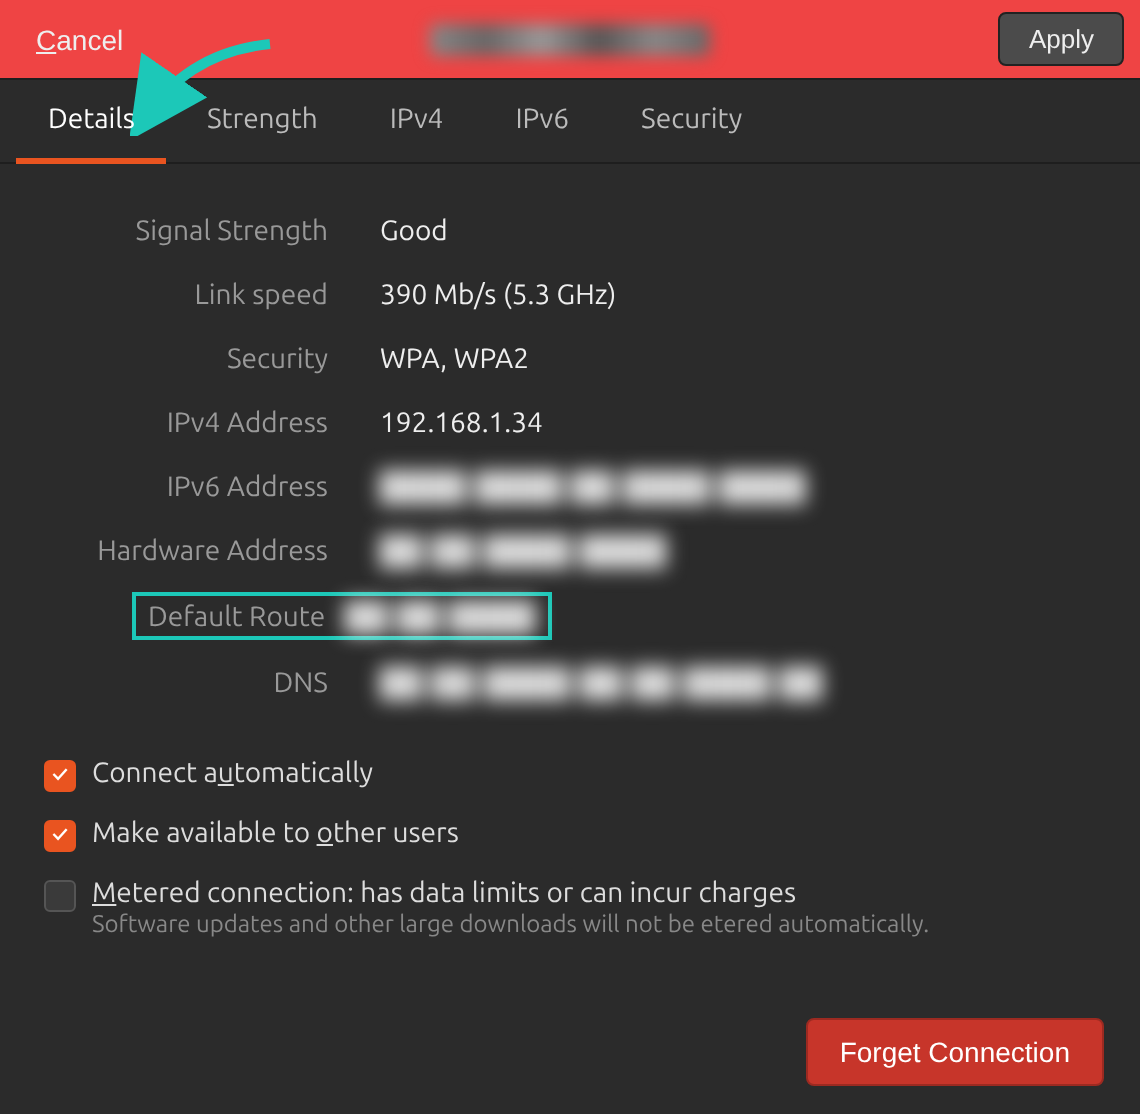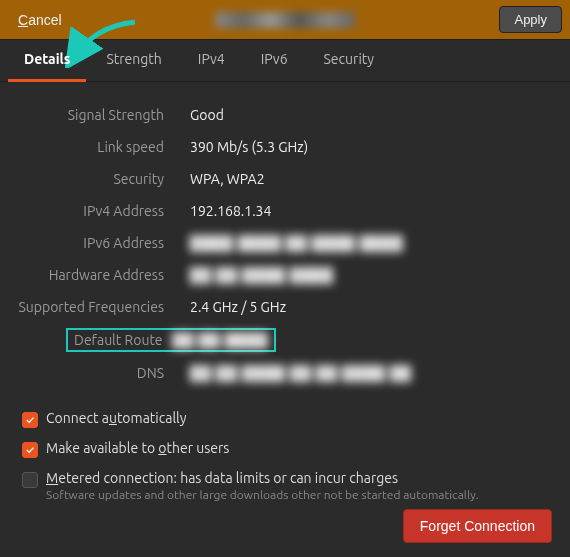--- a/index.html
+++ b/index.html
@@ -9,21 +9,21 @@
     background: #2b2b2b;
     font-family: Ubuntu, "Segoe UI", sans-serif;
     font-size: 14px;
     color: #ddd;
     overflow: hidden;
     position: relative;
   }
   
   .header {
     height: 40px;
-    background: #a16207;
+    background: #ef4444;
     border-bottom: 1px solid #1e1e1e;
     display: flex;
     align-items: center;
     justify-content: space-between;
     padding: 0 8px;
   }
   .header .center {
     position: absolute;
     left: 0; right: 0;
     text-align: center;
@@ -60,21 +60,21 @@
   }
   .tab {
     padding: 11px 18px 10px;
     color: #bbb;
     cursor: pointer;
     font-size: 14px;
     position: relative;
   }
   .tab.active {
     color: #fff;
-    font-weight: 700;
+    font-weight: 400;
   }
   .tab.active::after {
     content: "";
     position: absolute;
     bottom: -1px;
     left: 2px;
     right: 2px;
     height: 3px;
     background: #e95420;
   }
@@ -232,24 +232,20 @@
   </div>
   <div class="row">
     <div class="label">IPv6 Address</div>
     <div class="value blur-box">████ ████ ██ ████ ████</div>
   </div>
   <div class="row">
     <div class="label">Hardware Address</div>
     <div class="value blur-box">██ ██ ████ ████</div>
   </div>
   <div class="row">
-    <div class="label">Supported Frequencies</div>
-    <div class="value">2.4 GHz / 5 GHz</div>
-  </div>
-  <div class="row">
     <div class="label" style="width:56px;"></div>
     <span class="highlight-box">
       <span class="label" style="width:auto;">Default Route</span>
       <span class="value blur-box">██ ██ ████</span>
     </span>
   </div>
   <div class="row">
     <div class="label">DNS</div>
     <div class="value blur-box">██ ██ ████ ██ ██ ████ ██</div>
   </div>
@@ -261,20 +257,20 @@
     <div class="check-label"><span>Connect a</span><span class="underline-mnemonic">u</span><span>tomatically</span></div>
   </div>
   <div class="check-row">
     <div class="checkbox checked"></div>
     <div class="check-label"><span>Make available to </span><span class="underline-mnemonic">o</span><span>ther users</span></div>
   </div>
   <div class="check-row">
     <div class="checkbox"></div>
     <div>
       <div class="check-label"><span class="underline-mnemonic">M</span><span>etered connection: has data limits or can incur charges</span></div>
-      <div class="check-sub">Software updates and other large downloads other not be started automatically.</div>
+      <div class="check-sub">Software updates and other large downloads will not be etered automatically.</div>
     </div>
   </div>
 </div>
 
 <div class="footer">
   <button class="forget-btn">Forget Connection</button>
 </div>
 
 </body></html>

